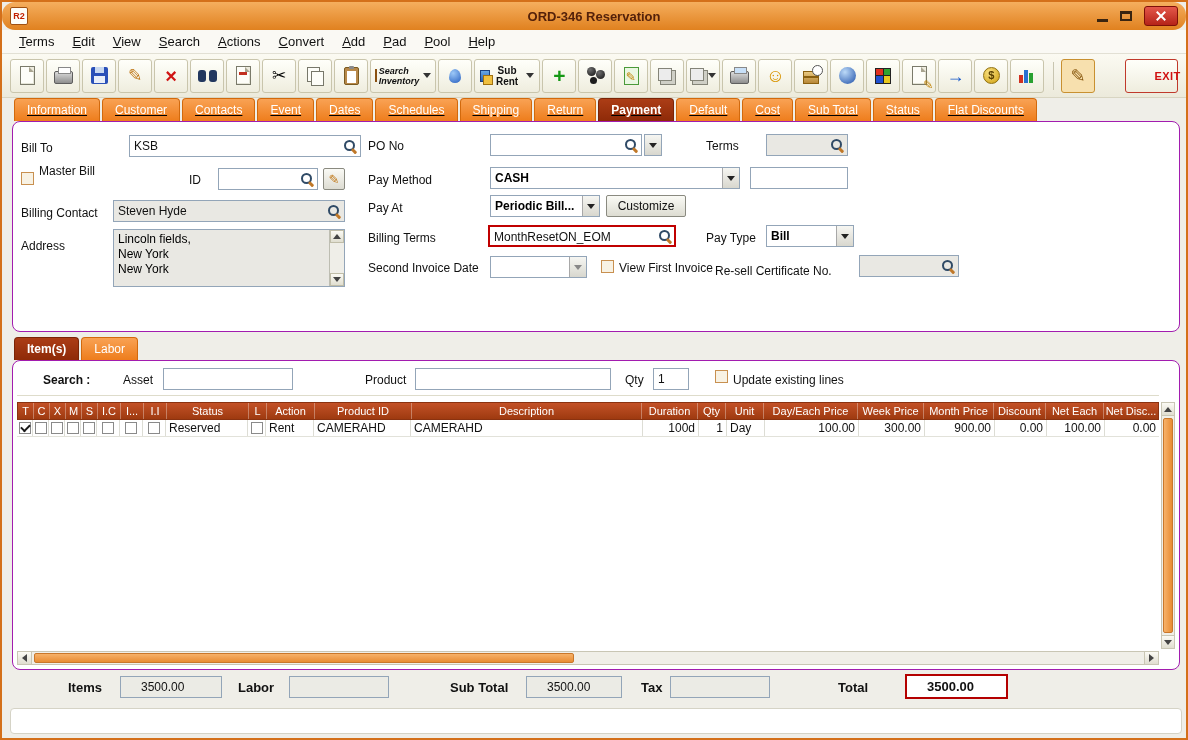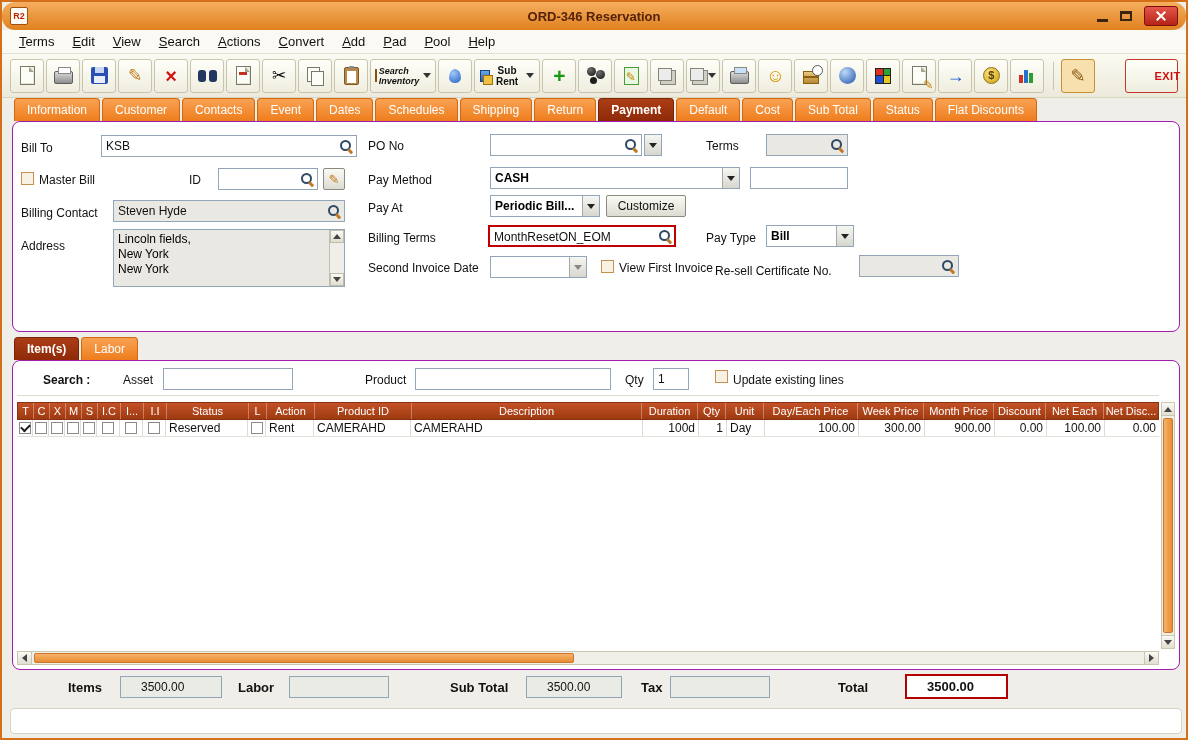--- a/index.html
+++ b/index.html
@@ -117,21 +117,21 @@
   .i-bars { width:16px; height:15px; display:flex; align-items:flex-end; gap:1px; }
   .i-bars i { display:block; width:4px; }
   .i-bars i:nth-child(1){ height:8px; background:#D03020; }
   .i-bars i:nth-child(2){ height:13px; background:#2870D0; }
   .i-bars i:nth-child(3){ height:10px; background:#28A030; }
   .exit-label { color:#D01010; font-weight:bold; font-size:11px; letter-spacing:0.5px;margin-left:32px; }
   .tb.exit { border-color:#C0392B; }
 
   
   .tabsrow { position:absolute; display:flex; gap:2px; }
-  .main-tabs { left:12px; top:96px; }
+  .main-tabs { left:12px; top:96px;text-decoration:underline; }
   .item-tabs { left:12px; top:335px; }
   .tab { height:23px; padding:0 12px; display:flex; align-items:center; color:#FFF; font-size:12px;
     background:linear-gradient(#F9A254,#EE7D1C); border:1px solid #D2690C; border-bottom:none;
     border-radius:4px 4px 0 0; white-space:nowrap; cursor:default; }
   .tab.selected { background:linear-gradient(#AC3D16,#8E2A08); border-color:#7A2406; font-weight:bold; }
 
   
   .panel { position:absolute; background:#FFF; border:1px solid #a21caf; border-radius:8px; }
   .payment-panel { left:10px; top:119px; width:1168px; height:211px; }
   .items-panel { left:10px; top:358px; width:1168px; height:310px; }
@@ -364,40 +364,40 @@
     <div class="tab selected">Payment</div>
     <div class="tab">Default</div>
     <div class="tab">Cost</div>
     <div class="tab">Sub Total</div>
     <div class="tab">Status</div>
     <div class="tab">Flat Discounts</div>
   </div>
 
   <div class="panel payment-panel">
     <span class="lbl" style="left:8px;top:19px">Bill To</span>
-    <div class="fld withmag" style="left:88px;top:13px;width:256px">
+    <div class="fld withmag" style="left:116px;top:13px;width:232px">
       <span>KSB</span>
       <span class="mag"></span>
     </div>
     <span class="lbl" style="left:355px;top:17px">PO No</span>
     <div class="fld withmag" style="left:477px;top:12px;width:152px">
       <span></span>
       <span class="mag"></span>
     </div>
     <span class="ddbtn" style="left:631px;top:12px">
         <span class="tri-d"></span>
       </span>
     <span class="lbl" style="left:693px;top:17px">Terms</span>
     <div class="fld gray withmag" style="left:753px;top:12px;width:82px">
       <span></span>
       <span class="mag"></span>
     </div>
 
     <span class="cbx amber" style="left:8px;top:50px"></span>
-    <span class="lbl" style="left:26px;top:51px">Master Bill</span>
+    <span class="lbl" style="left:26px;top:42px">Master Bill</span>
     <span class="lbl" style="left:176px;top:51px">ID</span>
     <div class="fld withmag" style="left:205px;top:46px;width:100px">
       <span></span>
       <span class="mag"></span>
     </div>
     <span class="pbtn" style="left:310px;top:46px;width:22px">
         <span class="i-glyph g-pencil" style="font-size:13px">✎</span>
       </span>
     <span class="lbl" style="left:355px;top:51px">Pay Method</span>
     <div class="combo" style="left:477px;top:45px;width:250px">

